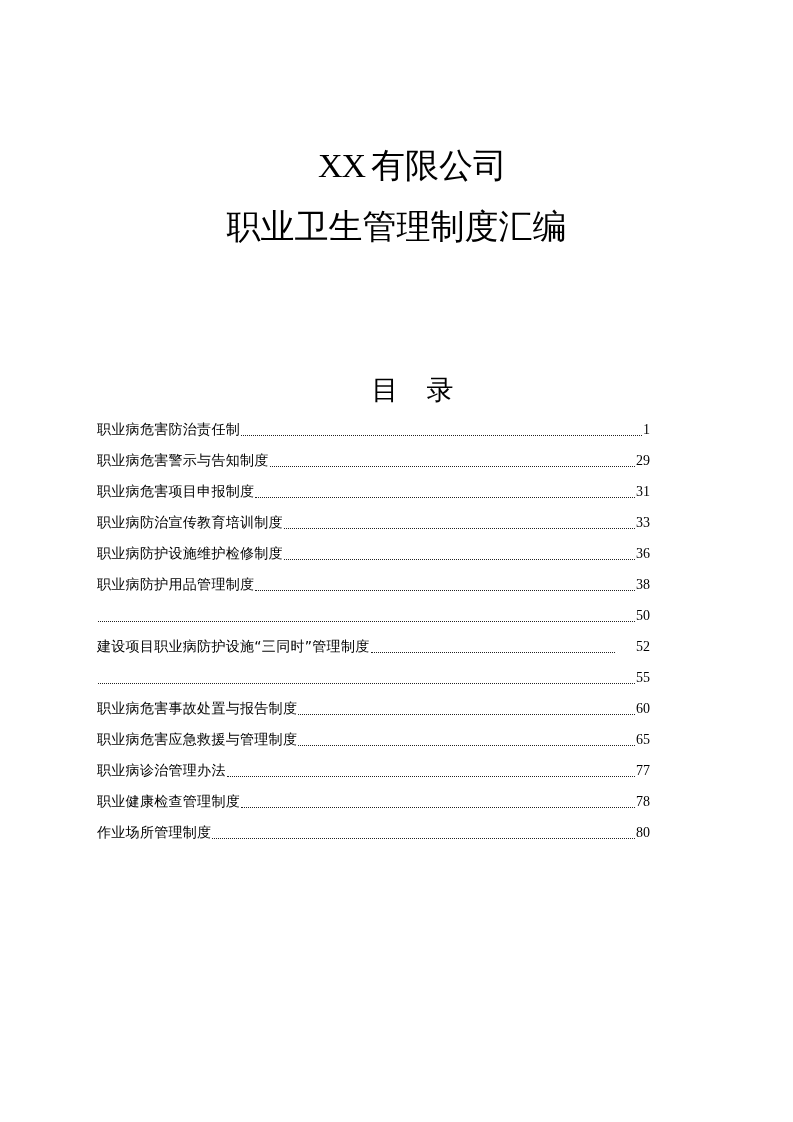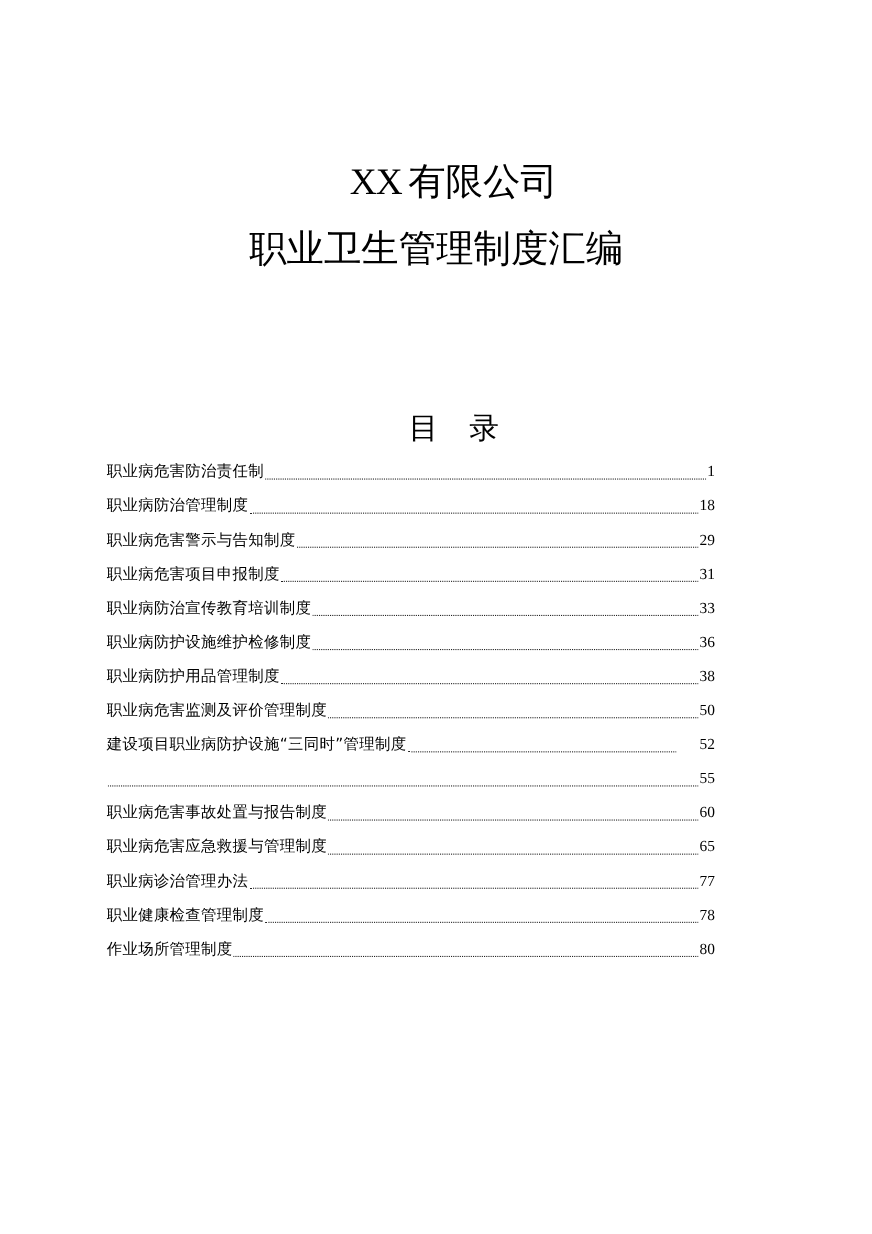--- a/index.html
+++ b/index.html
@@ -116,25 +116,20 @@
   <span>目</span><span class="gap"></span><span>录</span>
 </h3>
 
 <ul class="toc-list">
   <li class="toc-item">
       <span class="toc-label">职业病危害防治责任制</span>
       <span class="toc-leader"></span>
       <span class="toc-page">1</span>
     </li>
   <li class="toc-item">
-      <span class="toc-label">职业病防治管理制度</span>
-      <span class="toc-leader"></span>
-      <span class="toc-page">18</span>
-    </li>
-  <li class="toc-item">
       <span class="toc-label">职业病危害警示与告知制度</span>
       <span class="toc-leader"></span>
       <span class="toc-page">29</span>
     </li>
   <li class="toc-item">
       <span class="toc-label">职业病危害项目申报制度</span>
       <span class="toc-leader"></span>
       <span class="toc-page">31</span>
     </li>
   <li class="toc-item">
@@ -146,21 +141,20 @@
       <span class="toc-label">职业病防护设施维护检修制度</span>
       <span class="toc-leader"></span>
       <span class="toc-page">36</span>
     </li>
   <li class="toc-item">
       <span class="toc-label">职业病防护用品管理制度</span>
       <span class="toc-leader"></span>
       <span class="toc-page">38</span>
     </li>
   <li class="toc-item">
-      <span class="toc-label">职业病危害监测及评价管理制度</span>
       <span class="toc-leader"></span>
       <span class="toc-page">50</span>
     </li>
   <li class="toc-item">
       <span class="toc-label">建设项目职业病防护设施“三同时”管理制度</span>
       <span class="toc-leader"></span>
       <span class="toc-page" style="margin-left:20px">52</span>
     </li>
   <li class="toc-item">
       <span class="toc-leader"></span>

